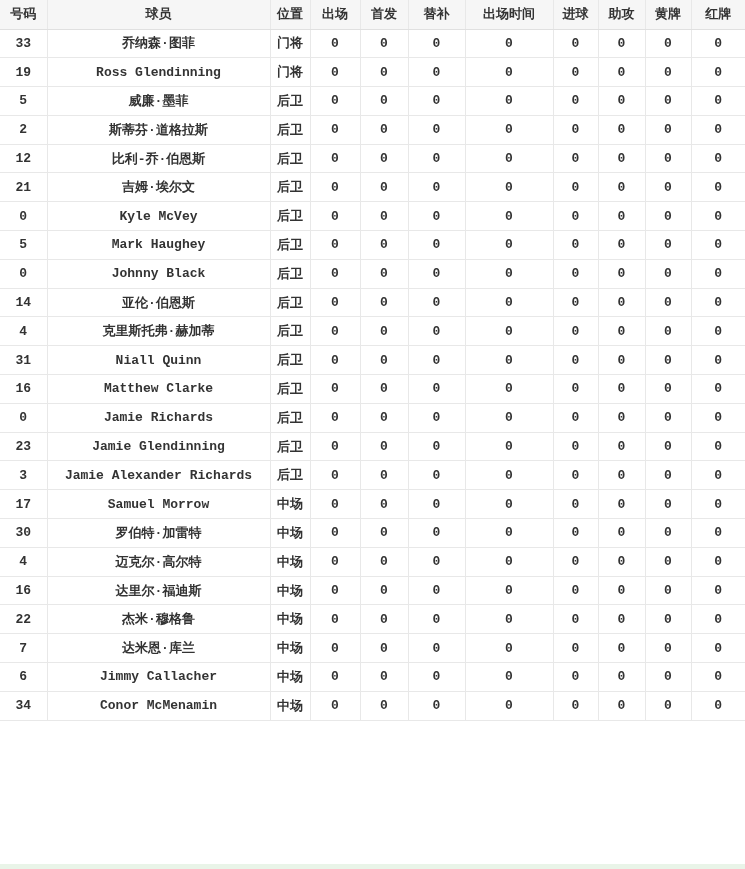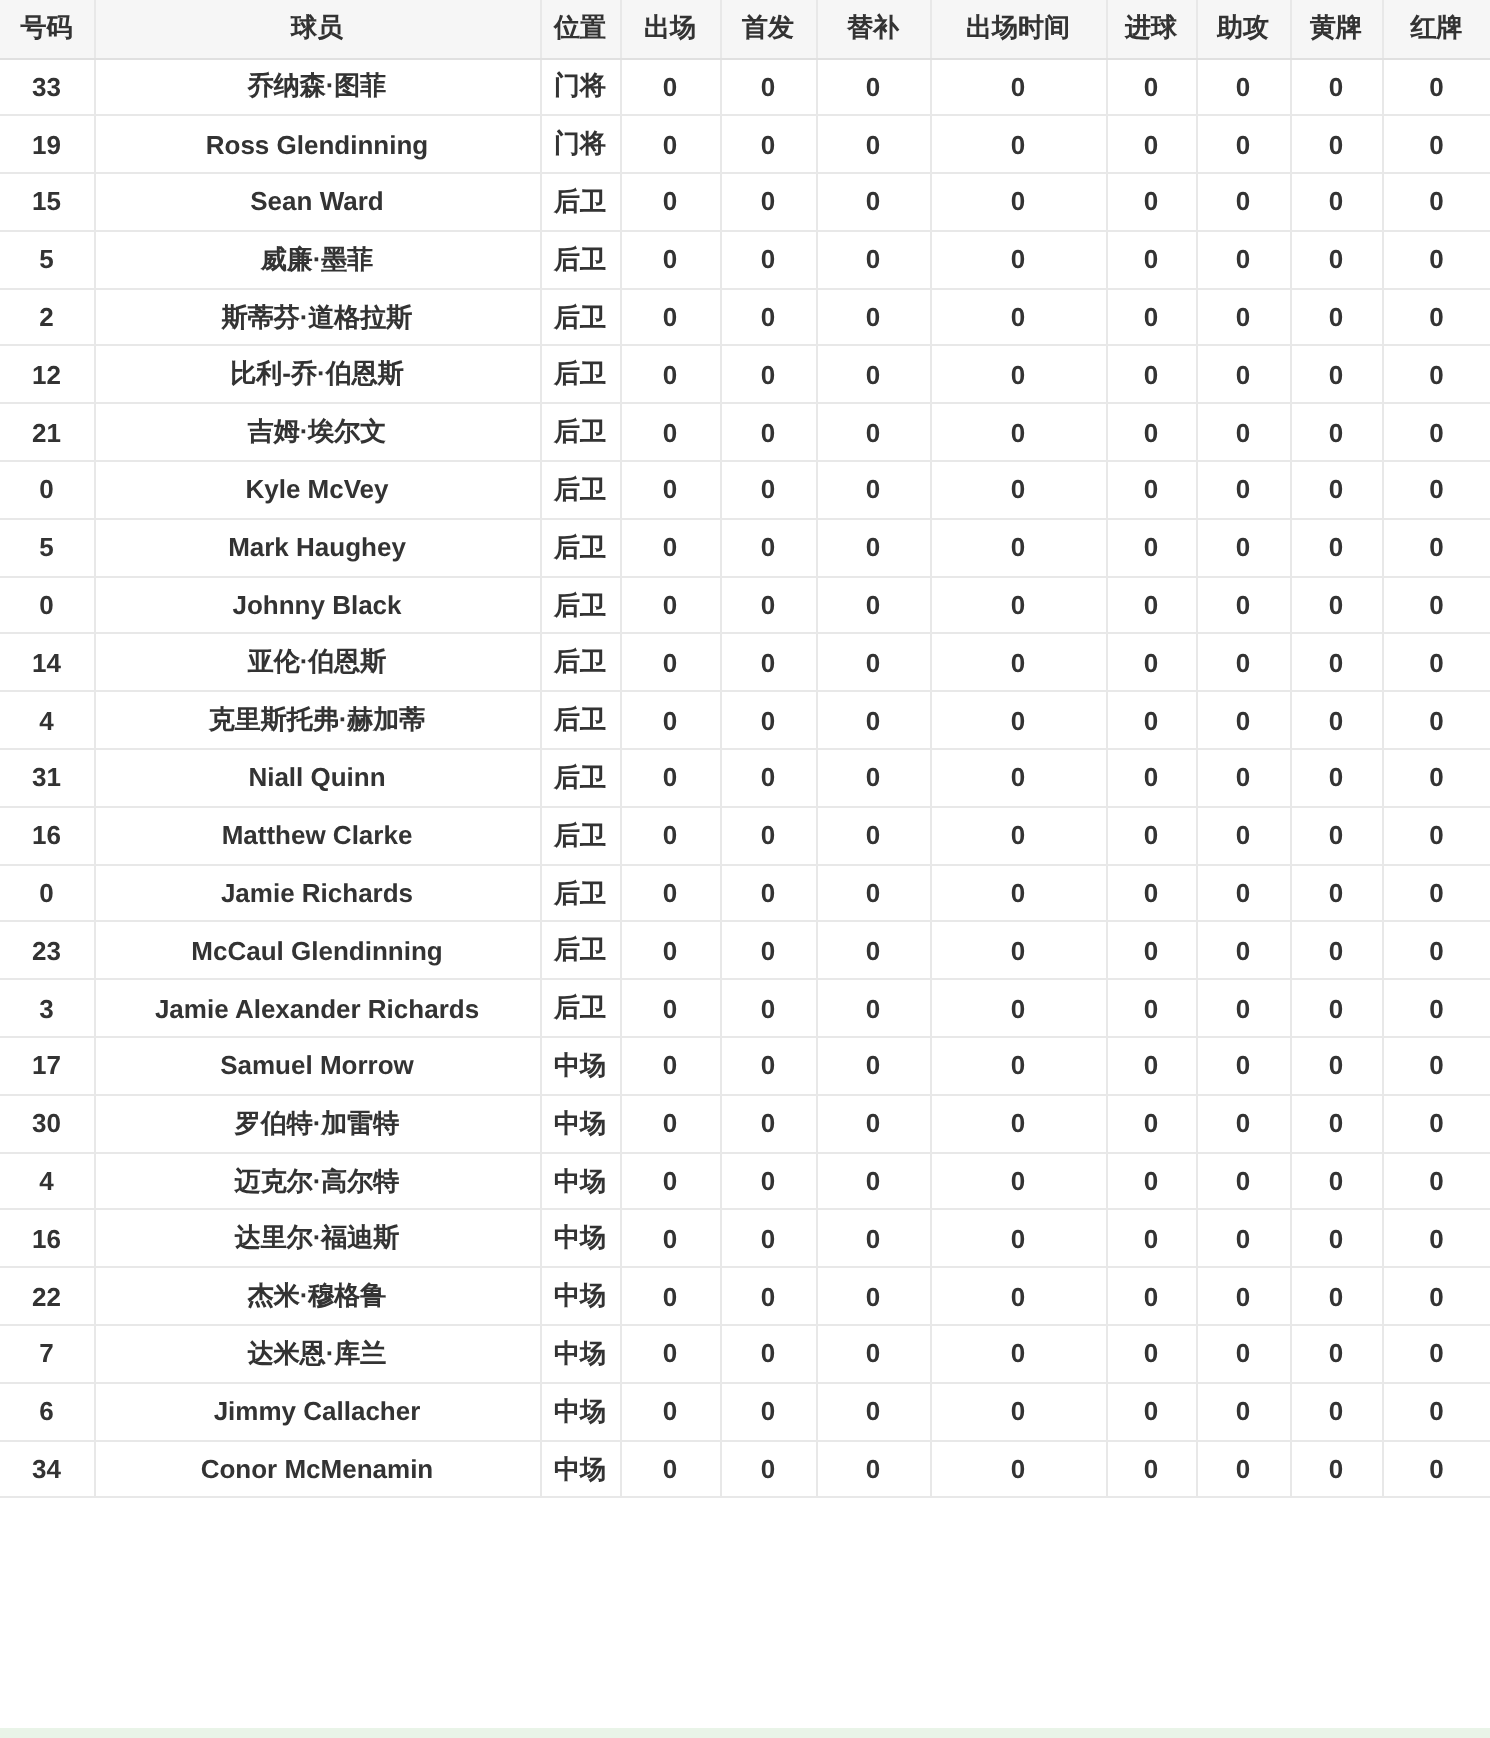--- a/index.html
+++ b/index.html
@@ -14,20 +14,21 @@
   body{
     width:745px;height:869px;overflow:hidden;
     font-family:"Liberation Sans","DejaVu Sans",sans-serif;
     color:var(--text);
   }
   .table-wrap{position:relative;width:745px;height:869px;overflow:hidden;background:#fff;}
   table.stats{
     width:745px;
     border-collapse:collapse;
     table-layout:fixed;
+    font-family:Liberation Mono, monospace;
   }
   th,td{
     padding:0 2px;
     text-align:center;
     vertical-align:middle;
     font-size:13px;
     font-weight:700;
     color:var(--text);
     border-right:1px solid var(--border);
     border-bottom:1px solid var(--border);
@@ -100,33 +101,20 @@
     <td>0</td>
     <td>0</td>
     <td>0</td>
     <td>0</td>
     <td>0</td>
     <td>0</td>
     <td>0</td>
     <td>0</td>
   </tr>
         <tr>
-    <td>15</td>
-    <td>Sean Ward</td>
-    <td>后卫</td>
-    <td>0</td>
-    <td>0</td>
-    <td>0</td>
-    <td>0</td>
-    <td>0</td>
-    <td>0</td>
-    <td>0</td>
-    <td>0</td>
-  </tr>
-        <tr>
     <td>5</td>
     <td>威廉·墨菲</td>
     <td>后卫</td>
     <td>0</td>
     <td>0</td>
     <td>0</td>
     <td>0</td>
     <td>0</td>
     <td>0</td>
     <td>0</td>
@@ -270,21 +258,21 @@
     <td>0</td>
     <td>0</td>
     <td>0</td>
     <td>0</td>
     <td>0</td>
     <td>0</td>
     <td>0</td>
   </tr>
         <tr>
     <td>23</td>
-    <td>McCaul Glendinning</td>
+    <td>Jamie Glendinning</td>
     <td>后卫</td>
     <td>0</td>
     <td>0</td>
     <td>0</td>
     <td>0</td>
     <td>0</td>
     <td>0</td>
     <td>0</td>
     <td>0</td>
   </tr>

